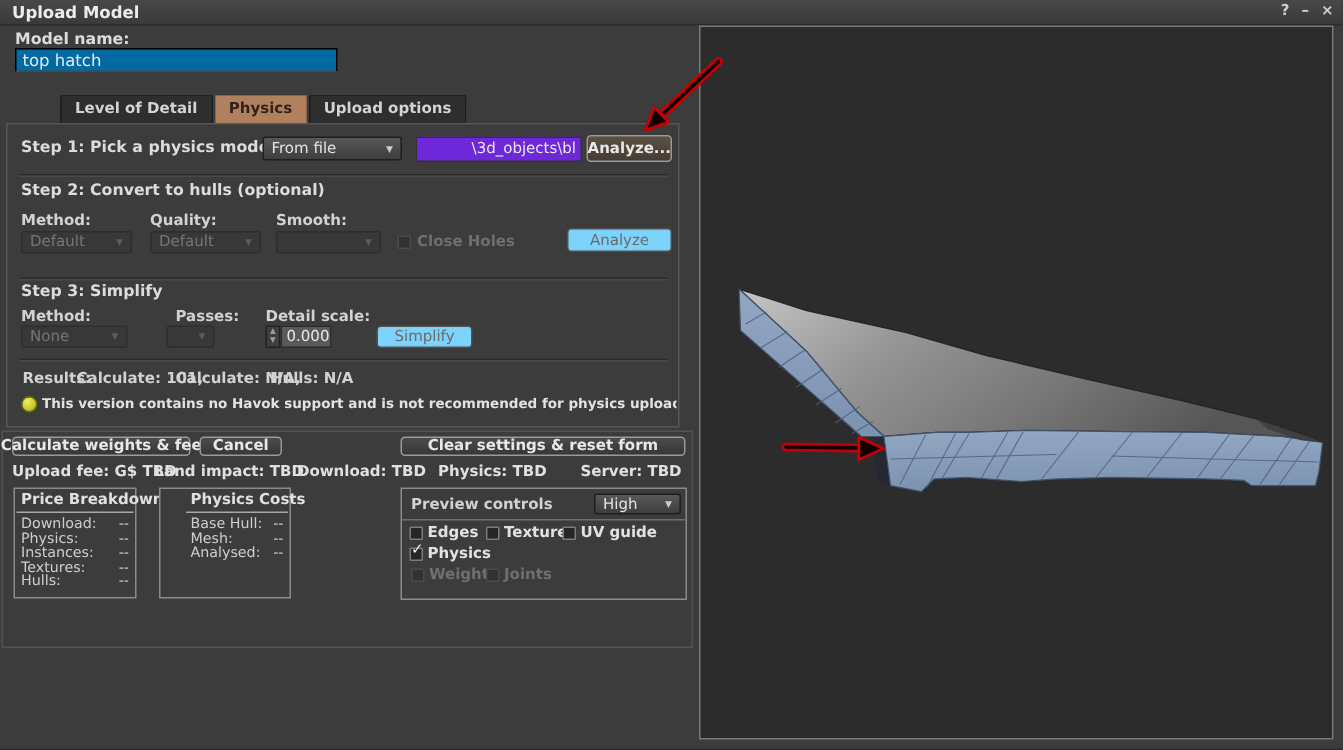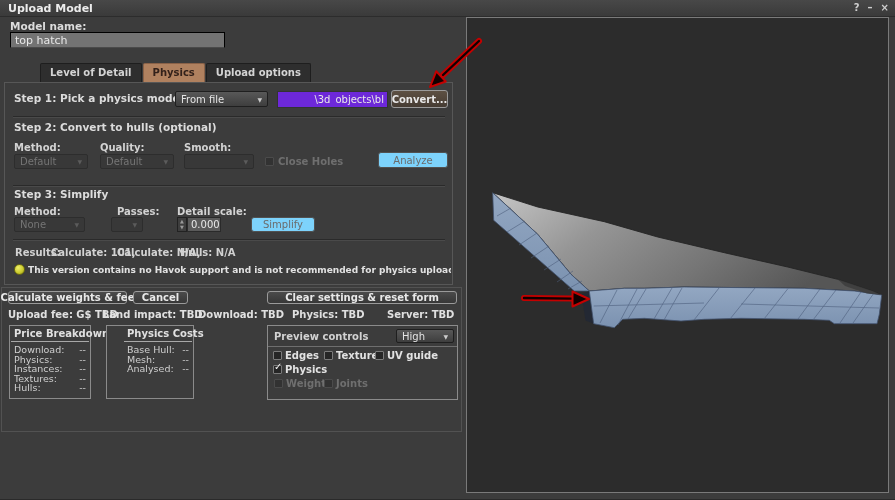--- a/index.html
+++ b/index.html
@@ -11,21 +11,21 @@
   
   .titlebar { position:absolute; left:0; top:0; width:895px; height:17px;
     background:linear-gradient(#484848,#3a3a3a); border-bottom:1px solid #2c2c2c; }
   .title { position:absolute; left:8px; top:2px; font-size:11px; font-weight:bold; color:#ececec; }
   .winbtns { position:absolute; right:6px; top:1px; display:flex; gap:8px; }
   .winbtn { font-size:10px; color:#cfcfcf; font-weight:bold; cursor:default; line-height:14px; }
 
   .lbl { font-size:10.5px; font-weight:600; color:#dcdcdc; white-space:nowrap; }
   .lbl-sm { font-size:10px; font-weight:600; color:#d2d2d2; white-space:nowrap; }
 
-  .textinput { background:#737373; border:1px solid #000; border-bottom-color:#4a4a4a;
+  .textinput { background:#0369a1; border:1px solid #000; border-bottom-color:#4a4a4a;
     color:#e8e8e8; font-size:11px; font-family:"DejaVu Sans",sans-serif; padding:0 4px; outline:none; }
   .fileinput { background:#6d28d9; border:1px solid #333; color:#e9e9e9; font-size:10px;
     font-family:"DejaVu Sans",sans-serif; text-align:right; padding:0 3px; outline:none; }
 
   
   .tabs { position:absolute; left:4px; top:63px; display:flex; gap:1px;padding-left:36px; }
   .tab { height:19px; padding:3px 9px 0 9px; font-size:10px; font-weight:bold; color:#d4d4d4;
     background:#2e2e2e; border:1px solid #1e1e1e; border-bottom:none; border-radius:2px 2px 0 0; white-space:nowrap; }
   .tab.active { background:#b0815f; color:#33211a; border-color:#8a6248; }
 
@@ -108,21 +108,21 @@
   </div>
 
   <div class="abs panel-border" style="left:4px; top:82px; width:449px; height:203px;"></div>
 
   <div class="abs lbl" style="left:14px; top:92px;">Step 1: Pick a physics model</div>
   <div class="dd" style="left:175px; top:91px; width:93px;">
     <span>From file</span>
     <span class="arrow">▼</span>
   </div>
   <input class="abs fileinput" style="left: 277px; top: 91px; width: 111px; height: 17px;" value="\3d_objects\bl">
-  <div class="btn browse" style="left:391px; top:90px; width:57px; height:18px;">Convert...</div>
+  <div class="btn browse" style="left:391px; top:90px; width:57px; height:18px;">Analyze...</div>
 
   <div class="sep" style="top:116px;"></div>
 
   <div class="abs lbl" style="left:14px; top:121px;">Step 2: Convert to hulls (optional)</div>
   <div class="abs lbl-sm" style="left:14px; top:142px;">Method:</div>
   <div class="abs lbl-sm" style="left:100px; top:142px;">Quality:</div>
   <div class="abs lbl-sm" style="left:184px; top:142px;">Smooth:</div>
 
   <div class="dd disabled" style="left:14px; top:154px; width:74px; height:15px;">
     <span>Default</span>

